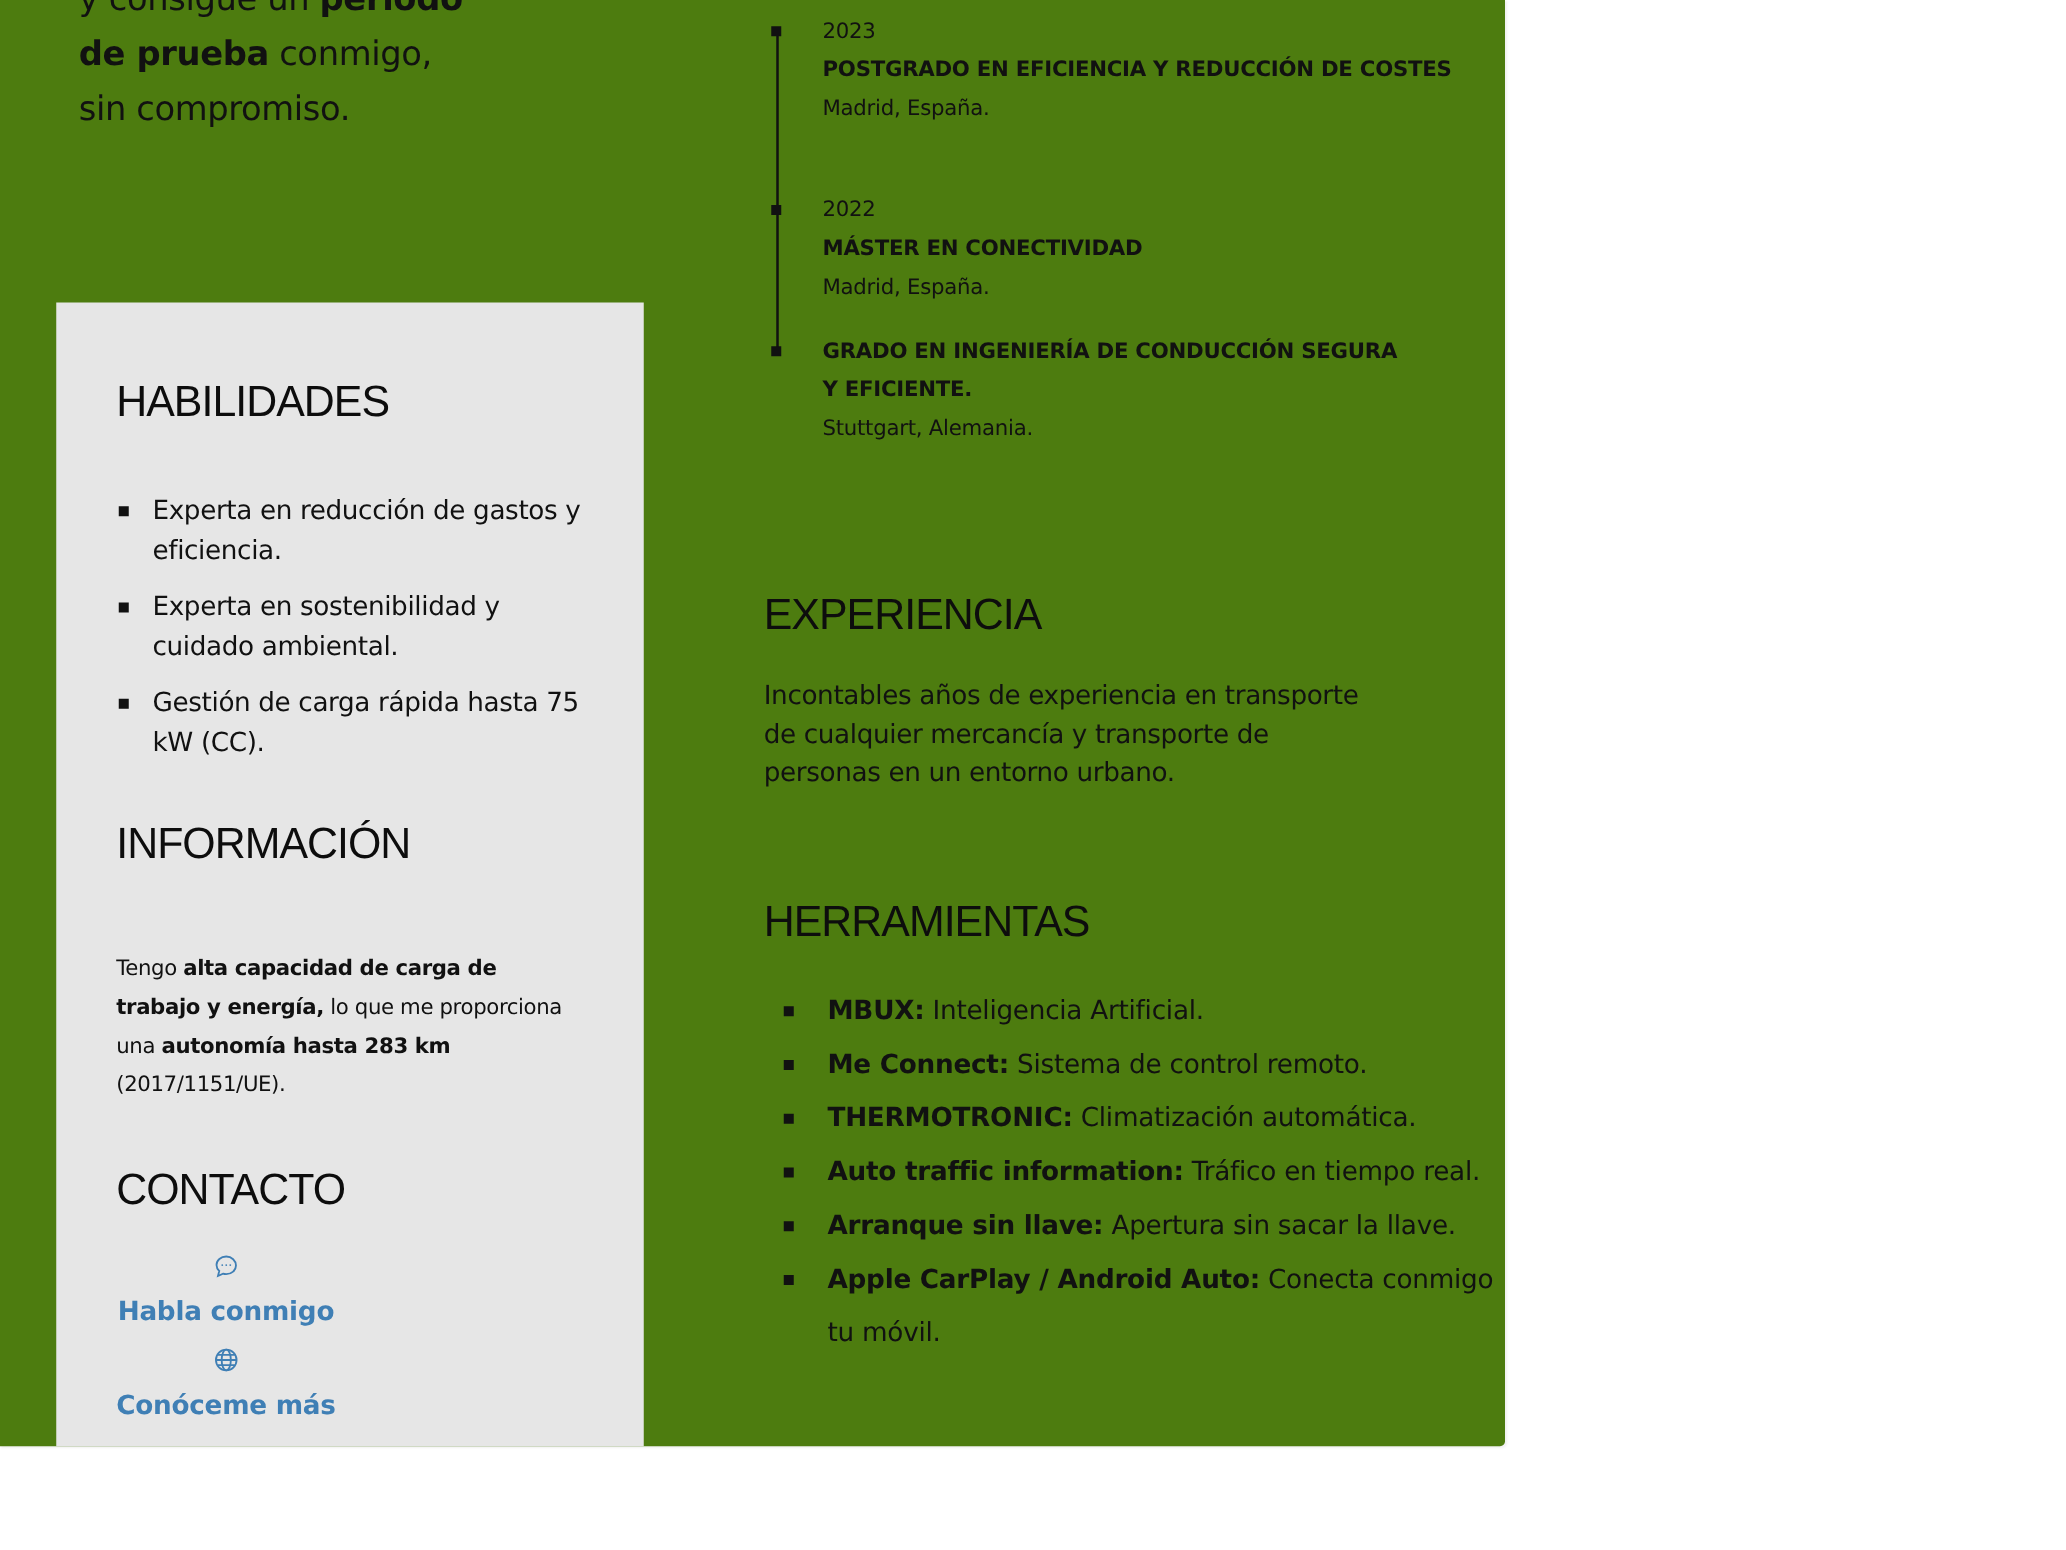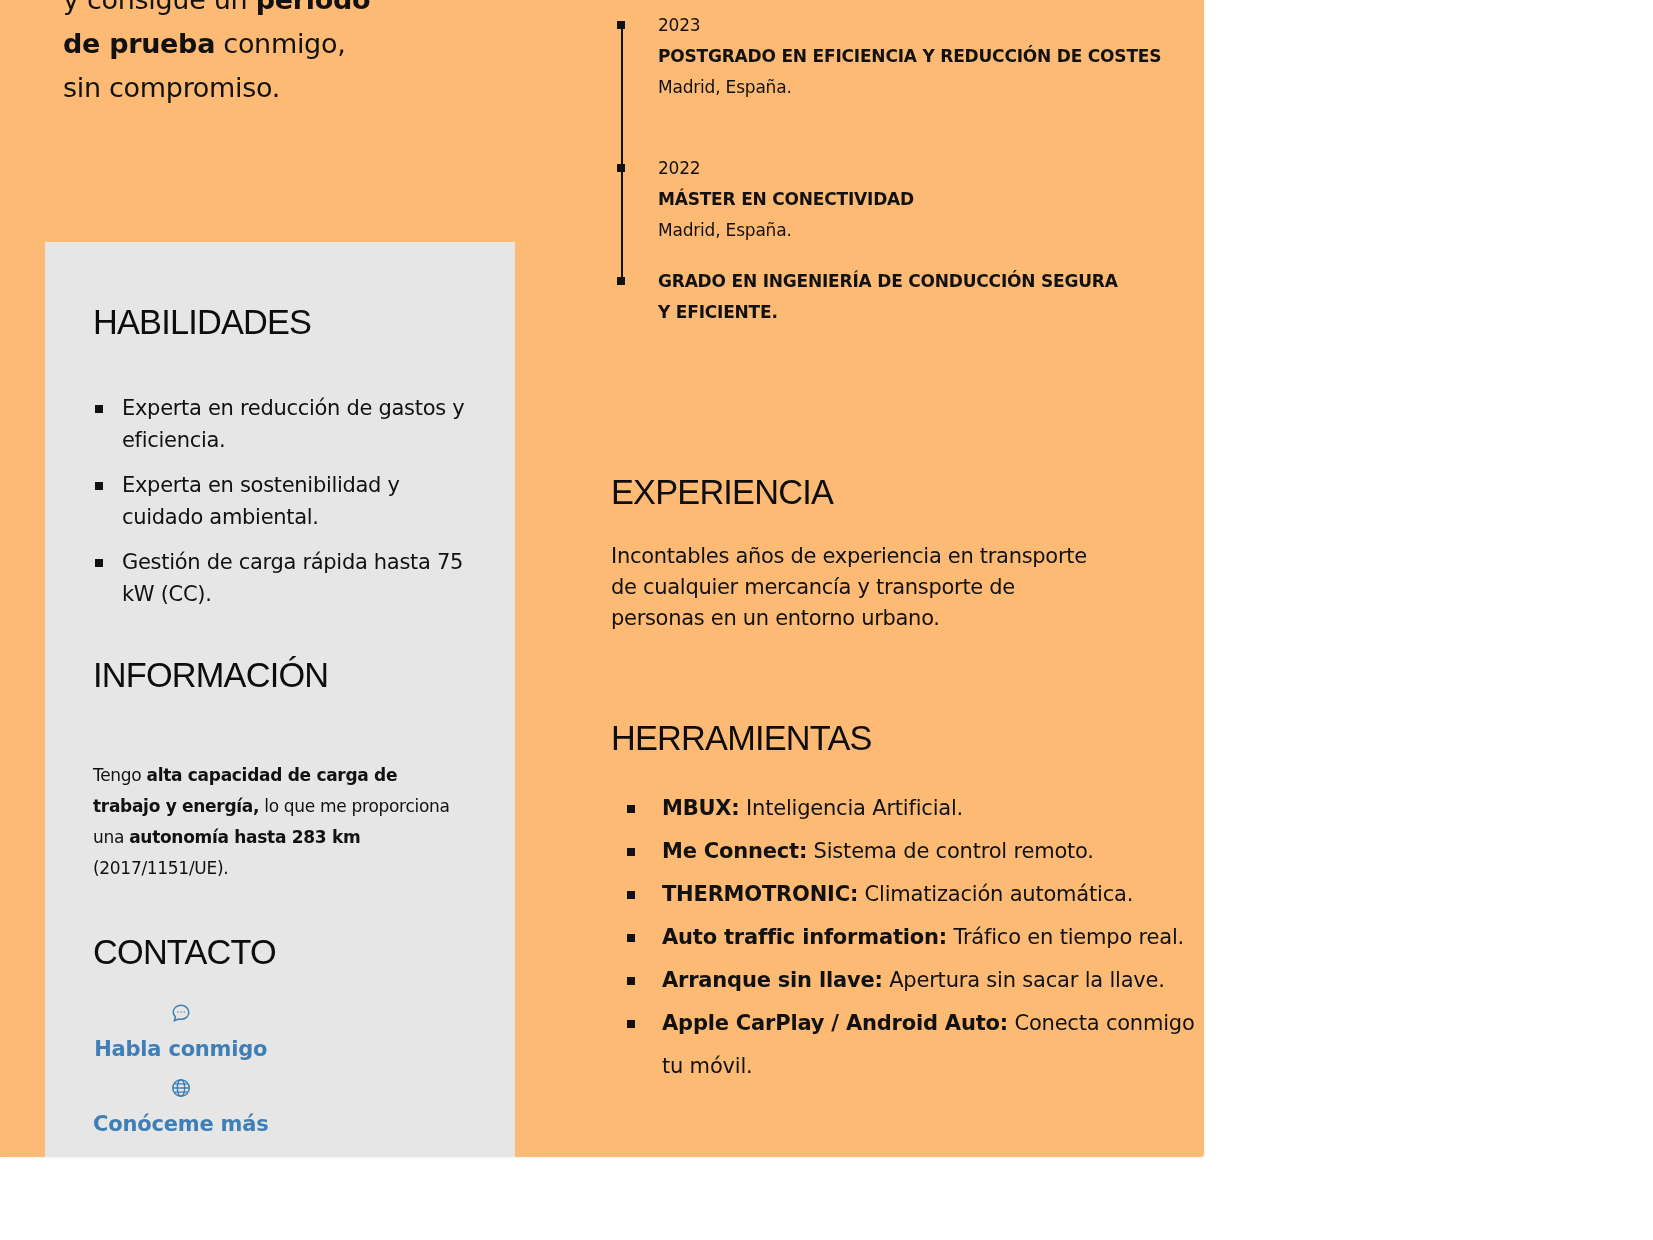--- a/index.html
+++ b/index.html
@@ -1,21 +1,21 @@
 <!DOCTYPE html>
 <html><head>
 <meta charset="utf-8">
 <style>
   html, body { margin:0; padding:0; }
   body {
     width:1653px; height:1240px; background:#ffffff; position:relative; overflow:hidden;
     font-family:"DejaVu Sans", "Liberation Sans", sans-serif; color:#111111;
   }
   .page {
-    position:absolute; left:0; top:0; width:1204px; height:1157px; background:#fdba74;
+    position:absolute; left:0; top:0; width:1204px; height:1157px; background:#4d7c0f;
     border-bottom-right-radius:4px; box-shadow:1px 1px 2px rgba(0,0,0,0.06);
   }
   .intro {
     position:absolute; left:63px; top:-22px; width:360px;
     font-size:27px; line-height:44px; letter-spacing:-0.3px;
   }
   .intro b { font-weight:bold; }
   .side-panel {
     position:absolute; left:45px; top:242px; width:470px; height:915px; background:#e6e6e6;
   }
@@ -118,20 +118,21 @@
     </div>
     <div class="tl-item" style="top:153px;">
       <span class="tl-marker"></span>
       <span style="display:block">2022</span>
       <span class="tl-title">MÁSTER EN CONECTIVIDAD</span>
       <span style="display:block">Madrid, España.</span>
     </div>
     <div class="tl-item" style="top:266px;">
       <span class="tl-marker"></span>
       <span class="tl-title" style="width:460px">GRADO EN INGENIERÍA DE CONDUCCIÓN SEGURA Y EFICIENTE.</span>
+      <span style="display:block">Stuttgart, Alemania.</span>
     </div>
   </div>
 
   <h2 class="h2 right-h2" style="top:472px;">EXPERIENCIA</h2>
   <div class="exp-text">Incontables años de experiencia en transporte de cualquier mercancía y transporte de personas en un entorno urbano.</div>
 
   <h2 class="h2 right-h2" style="top:718px;">HERRAMIENTAS</h2>
   <ul class="tools">
     <li><span class="bullet"></span><b>MBUX:</b><span> Inteligencia Artificial.</span></li>
     <li><span class="bullet"></span><b>Me Connect:</b><span> Sistema de control remoto.</span></li>

